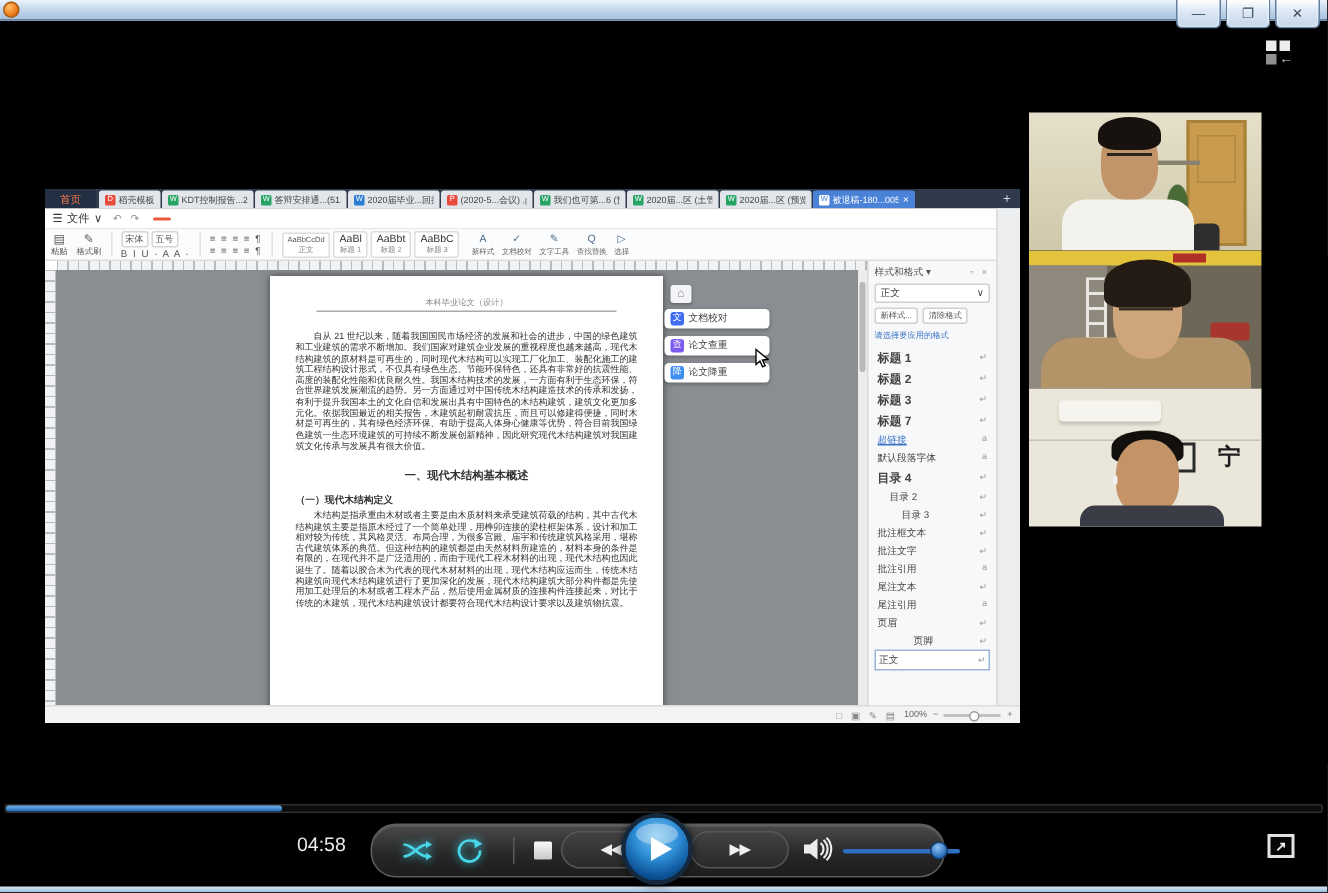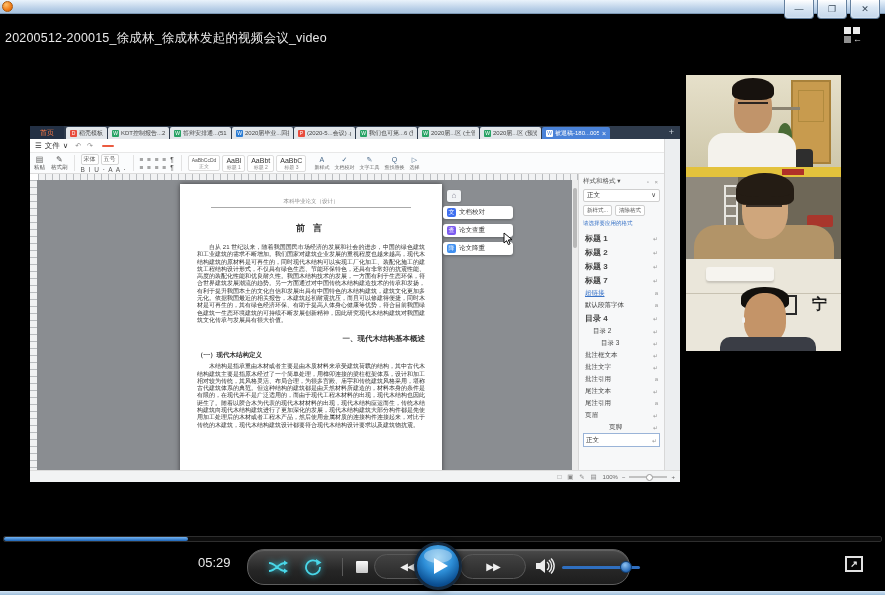--- a/index.html
+++ b/index.html
@@ -66,21 +66,21 @@
   .rulerv{position:absolute;left:0;top:0;bottom:0;width:7px;background:#f1f2f3;
     background-image:repeating-linear-gradient(#b9bcbf 0 1px,transparent 1px 7px);}
   .vscroll{position:absolute;right:0;top:0;bottom:0;width:6px;background:#ececec;}
   .vthumb{position:absolute;top:8px;right:1px;width:4px;height:60px;background:#b8b8b8;border-radius:2px;}
   .page{position:absolute;left:150px;top:4px;width:262px;height:420px;background:#fff;
     box-shadow:0 0 5px rgba(0,0,0,.55);padding:14px 17px 10px 17px;box-sizing:border-box;color:#333;}
   .phead{width:88%;margin:0 auto 14px auto;text-align:center;font-size:5.5px;color:#888;
     border-bottom:1px solid #aaa;padding-bottom:2px;}
   .ptitle{text-align:center;font-weight:bold;font-size:9px;letter-spacing:8px;margin:6px 0 9px 4px;}
   .ppara{font-size:6px;line-height:7.3px;text-align:justify;text-indent:12px;margin:0;}
-  .psection{text-align:right;font-weight:bold;font-size:7.5px;margin:10px 0 7px 0;}
+  .psection{text-align:center;font-weight:bold;font-size:7.5px;margin:10px 0 7px 0;}
   .psub{font-weight:bold;font-size:6.5px;margin:0 0 3px 0;}
   .floattools{position:absolute;left:413px;top:64px;width:86px;z-index:5;}
   .fthome{width:14px;height:12px;background:#f2f4f6;border-radius:2px;color:#889;font-size:8px;
     line-height:12px;text-align:center;margin:0 0 4px 4px;box-shadow:0 1px 2px rgba(0,0,0,.25);}
   .ftool{display:flex;align-items:center;gap:3px;background:#fff;border-radius:3px;
     box-shadow:0 1px 3px rgba(0,0,0,.3);padding:2px 4px;margin-bottom:5px;width:62px;cursor:default;}
   .fticon{width:9px;height:9px;border-radius:2px;color:#fff;font-size:6px;line-height:9px;text-align:center;flex:none;}
   .ftlabel{font-size:6.5px;color:#444;white-space:nowrap;}
   .cursor{position:absolute;left:60px;top:42px;}
   .stylespanel{position:absolute;top:48px;right:16px;bottom:12px;width:86px;background:#f7f8f9;
@@ -184,21 +184,20 @@
   <div class="titlebar">
     <div class="appicon"></div>
   </div>
   <div class="winbtns">
     <div class="winbtn">—</div>
     <div class="winbtn">❐</div>
     <div class="winbtn">✕</div>
   </div>
 
   <div class="video">
-    <div class="vtitle">20200512-200015_徐成林_徐成林发起的视频会议_video</div>
     <div class="layouticon">
       <div class="sq"></div>
       <div class="sq"></div>
       <div class="sq dim"></div>
       <div class="arr">←</div>
     </div>
 
     <div class="word">
 
       <div class="doctabs">
@@ -350,21 +349,20 @@
             </div>
           </div>
       </div>
 
       <div class="rulerh"></div>
 
       <div class="docarea">
         <div class="rulerv"></div>
         <div class="page">
           <div class="phead">本科毕业论文（设计）</div>
-          <div class="ptitle">前言</div>
           <p class="ppara">自从 21 世纪以来，随着我国国民市场经济的发展和社会的进步，中国的绿色建筑和工业建筑的需求不断增加。我们国家对建筑企业发展的重视程度也越来越高，现代木结构建筑的原材料是可再生的，同时现代木结构可以实现工厂化加工、装配化施工的建筑工程结构设计形式，不仅具有绿色生态、节能环保特色，还具有非常好的抗震性能、高度的装配化性能和优良耐久性。我国木结构技术的发展，一方面有利于生态环保，符合世界建筑发展潮流的趋势。另一方面通过对中国传统木结构建造技术的传承和发扬，有利于提升我国本土的文化自信和发展出具有中国特色的木结构建筑，建筑文化更加多元化。依据我国最近的相关报告，木建筑起初耐震抗压，而且可以修建得便捷，同时木材是可再生的，其有绿色经济环保、有助于提高人体身心健康等优势，符合目前我国绿色建筑一生态环境建筑的可持续不断发展创新精神，因此研究现代木结构建筑对我国建筑文化传承与发展具有很大价值。</p>
           <div class="psection">一、现代木结构基本概述</div>
           <div class="psub">（一）现代木结构定义</div>
           <p class="ppara">木结构是指承重由木材或者主要是由木质材料来承受建筑荷载的结构，其中古代木结构建筑主要是指原木经过了一个简单处理，用榫卯连接的梁柱框架体系，设计和加工相对较为传统，其风格灵活、布局合理，为很多宫殿、庙宇和传统建筑风格采用，堪称古代建筑体系的典范。但这种结构的建筑都是由天然材料所建造的，材料本身的条件是有限的，在现代并不是广泛适用的，而由于现代工程木材料的出现，现代木结构也因此诞生了。随着以胶合木为代表的现代木材材料的出现，现代木结构应运而生，传统木结构建筑向现代木结构建筑进行了更加深化的发展，现代木结构建筑大部分构件都是先使用加工处理后的木材或者工程木产品，然后使用金属材质的连接构件连接起来，对比于传统的木建筑，现代木结构建筑设计都要符合现代木结构设计要求以及建筑物抗震。</p>
         </div>
         <div class="vscroll">
             <div class="vthumb"></div>
           </div>
       </div>
 
@@ -544,21 +542,21 @@
         <div class="shirt"></div>
       </div>
     </div>
   </div>
 
   <div class="seek">
     <div class="seekfill" style="width: 21%;"></div>
   </div>
 
   <div class="controls">
-    <div class="ptime">05:29</div>
+    <div class="ptime">04:58</div>
 
     <div class="pill">
       <svg class="glowbtn" style="left:20px;top:10px;" width="20" height="14" viewBox="0 0 20 14">
         <path d="M1,3 C8,3 10,11 17,11 M1,11 C8,11 10,3 17,3" fill="none" stroke="#49d6e8" stroke-width="1.8"></path>
         <path d="M16,0.5 L20,3 L16,5.5 Z" fill="#49d6e8"></path>
         <path d="M16,8.5 L20,11 L16,13.5 Z" fill="#49d6e8"></path>
       </svg>
       <svg class="glowbtn" style="left:56px;top:8px;" width="18" height="18" viewBox="0 0 18 18">
         <path d="M14.5,5 A7,7 0 1 0 16,9" fill="none" stroke="#49d6e8" stroke-width="1.8"></path>
         <path d="M12,1 L17.5,4.5 L12.5,7.5 Z" fill="#49d6e8"></path>

